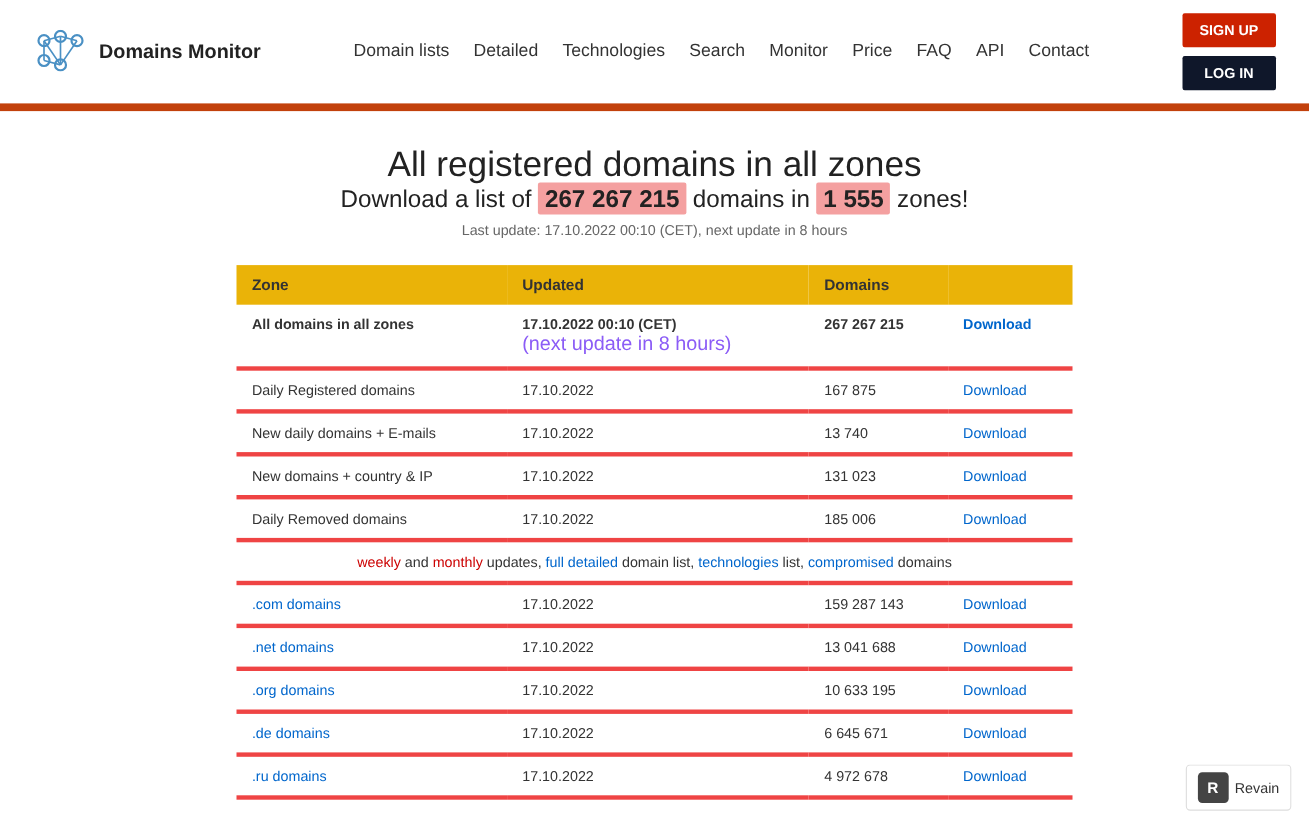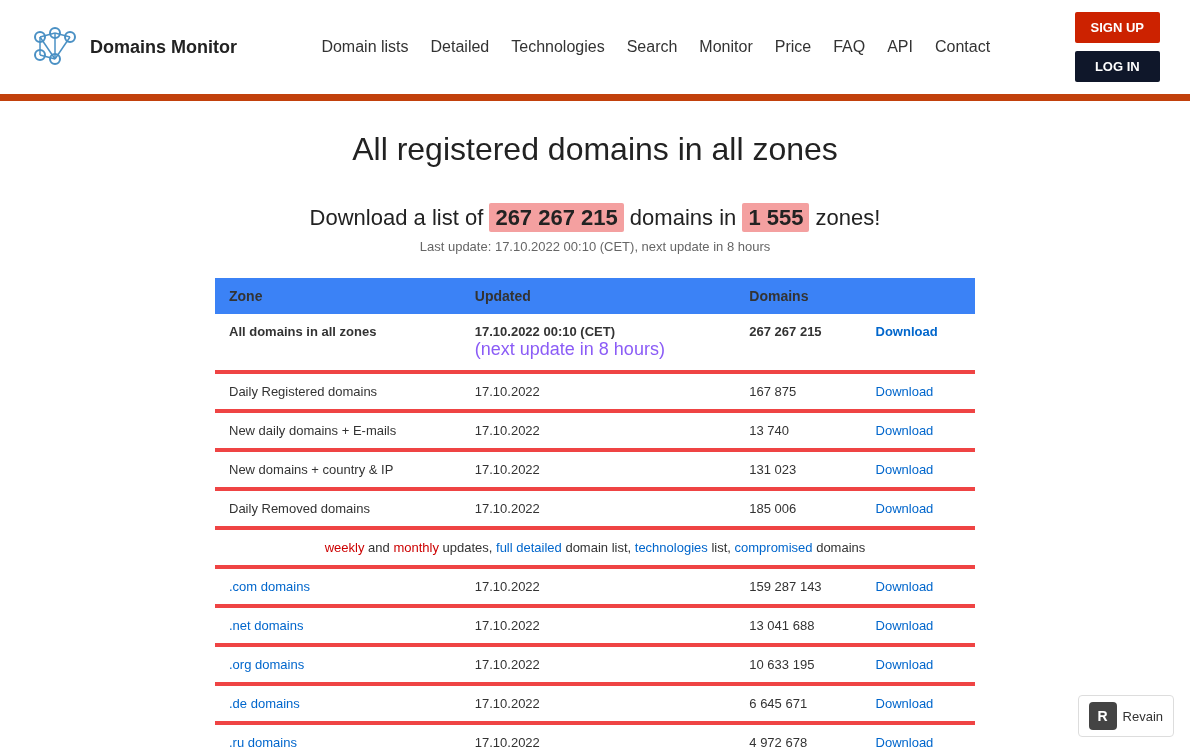--- a/index.html
+++ b/index.html
@@ -69,21 +69,20 @@
     }
     .page-title {
       font-size: 32px;
       font-weight: normal;
       color: #222;
     }
     .subtitle {
       font-size: 22px;
       color: #222;
       margin-bottom: 8px;
-      margin-top: 37px;
     }
     .highlight-red {
       background: #f4a0a0;
       color: #222;
       padding: 2px 6px;
       border-radius: 2px;
       font-weight: bold;
     }
     .last-update {
       font-size: 13px;
@@ -92,21 +91,21 @@
     }
 
     
     .domains-table {
       width: 100%;
       border-collapse: collapse;
       text-align: left;
       margin-top: 10px;
     }
     .domains-table thead tr {
-      background: #3b82f6;
+      background: #eab308;
     }
     .domains-table thead th {
       padding: 10px 14px;
       font-size: 14px;
       font-weight: bold;
       color: #333;
     }
     .domains-table tbody tr {
       border-bottom: 4px solid #ef4444;
     }

